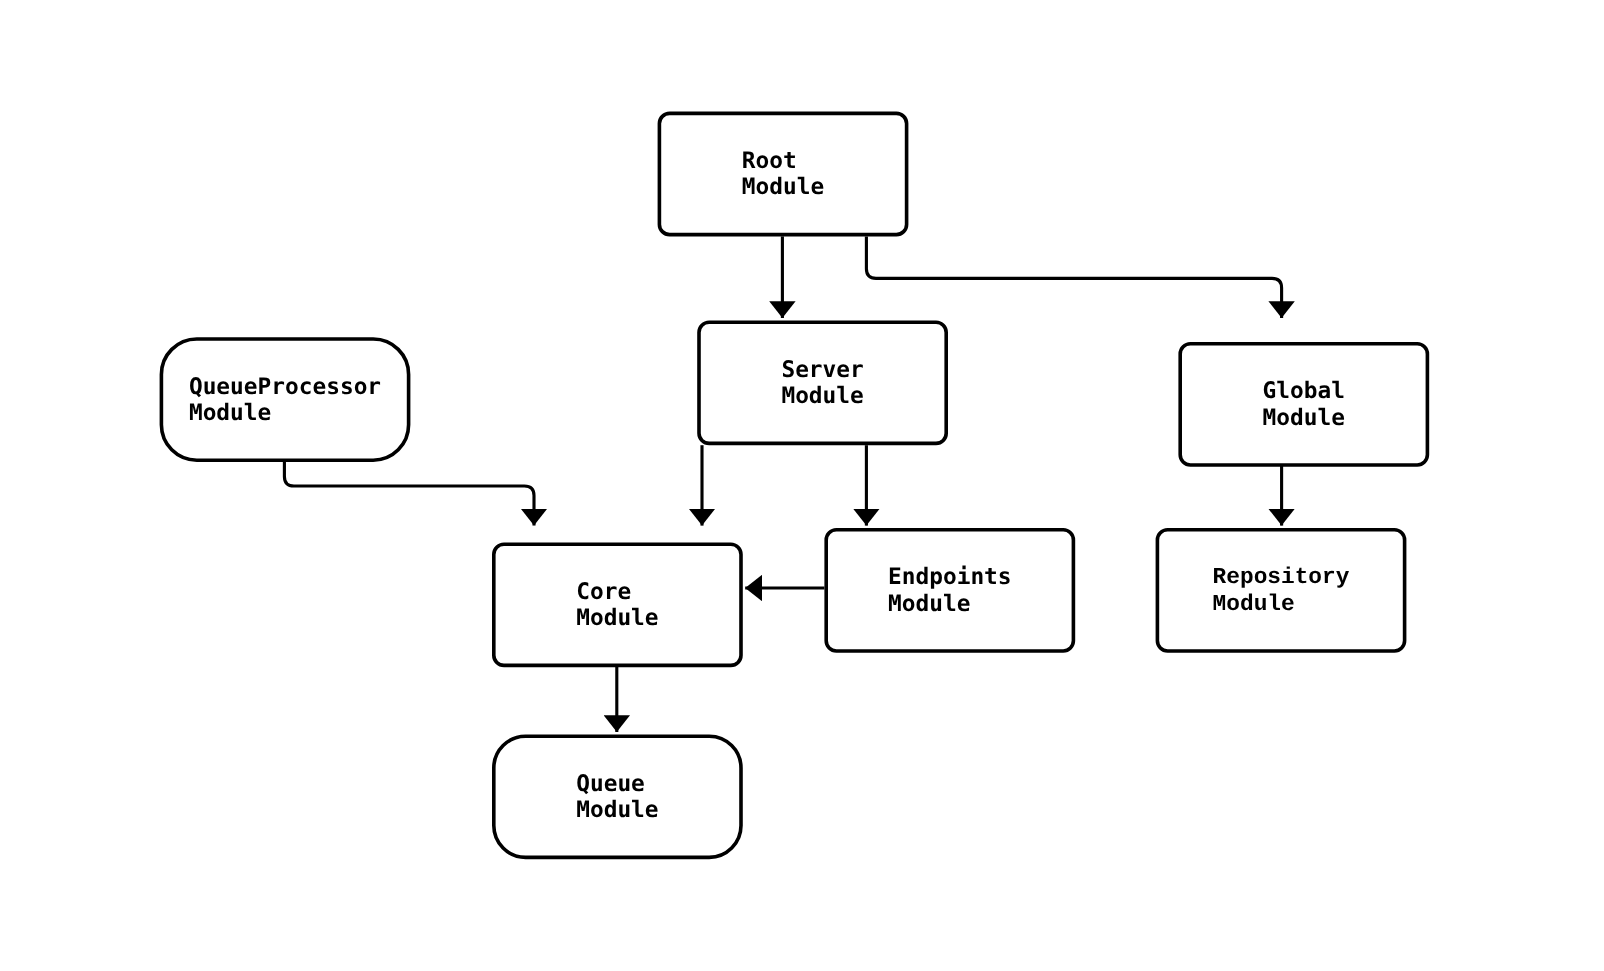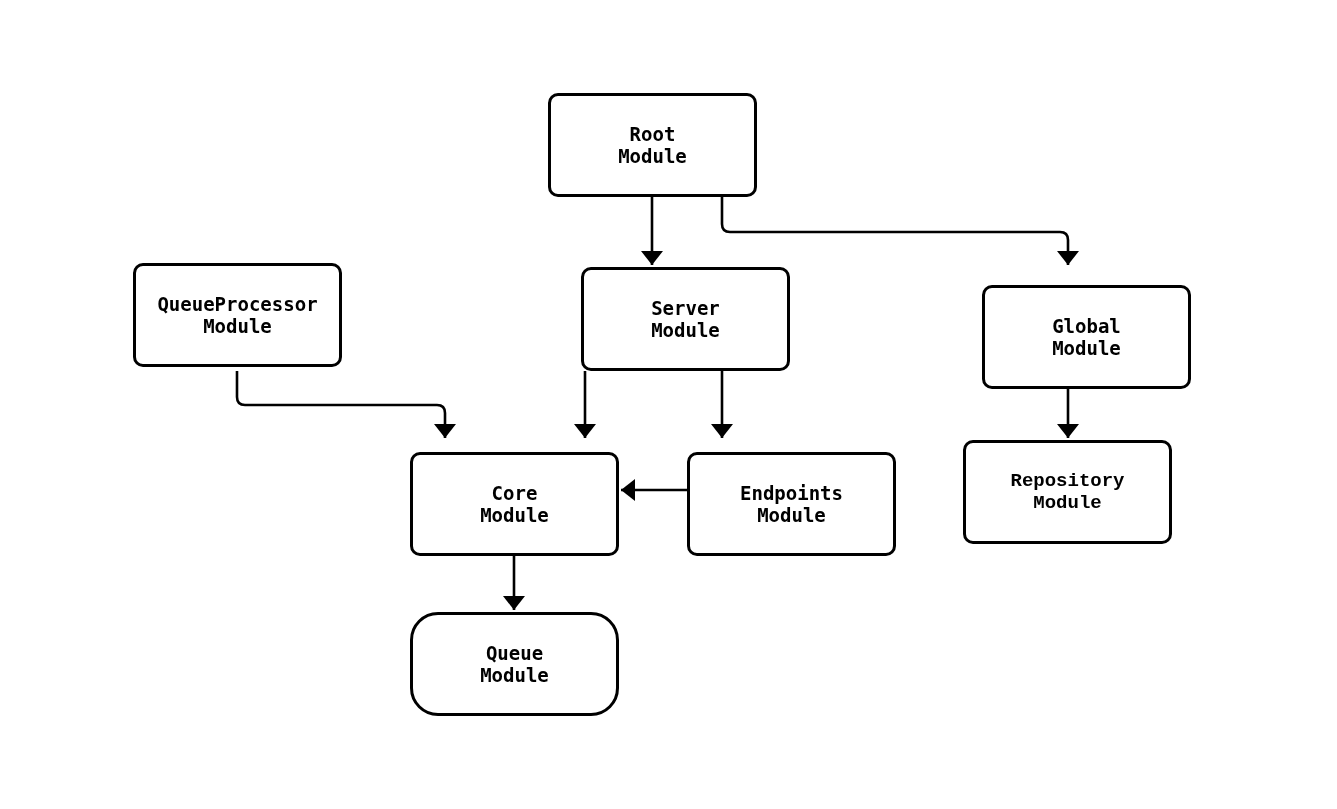--- a/index.html
+++ b/index.html
@@ -42,28 +42,28 @@
     display: flex;
     align-items: center;
     justify-content: center;
   }
   .node-label {
     font-weight: bold;
     font-size: 19px;
     line-height: 22px;
     color: var(--text);
     white-space: pre-line;
-    text-align: center;
+    text-align: left;
   }
   #node-root          { left: 548px; top:  93px; }
-  #node-queueprocessor{ left: 133px; top: 263px; }
+  #node-queueprocessor{ left: 133px; top: 281px; border-radius: 31px; }
   #node-server        { left: 548px; top: 267px; margin-left: 33px; }
   #node-global        { left: 963px; top: 285px; margin-left: 19px; }
   #node-core          { left: 410px; top: 440px; margin-top: 12px; }
-  #node-endpoints     { left: 687px; top: 452px; }
+  #node-endpoints     { left: 687px; top: 440px; }
   #node-repository    { left: 963px; top: 440px; font-family: Liberation Mono, monospace; }
   #node-queue         { left: 410px; top: 612px; border-radius: 28px; }
 </style>
 </head>
 <body>
 
 <div class="canvas">
 
   <svg class="edges-layer" viewBox="0 0 1337 809" xmlns="http://www.w3.org/2000/svg">
     <defs>

